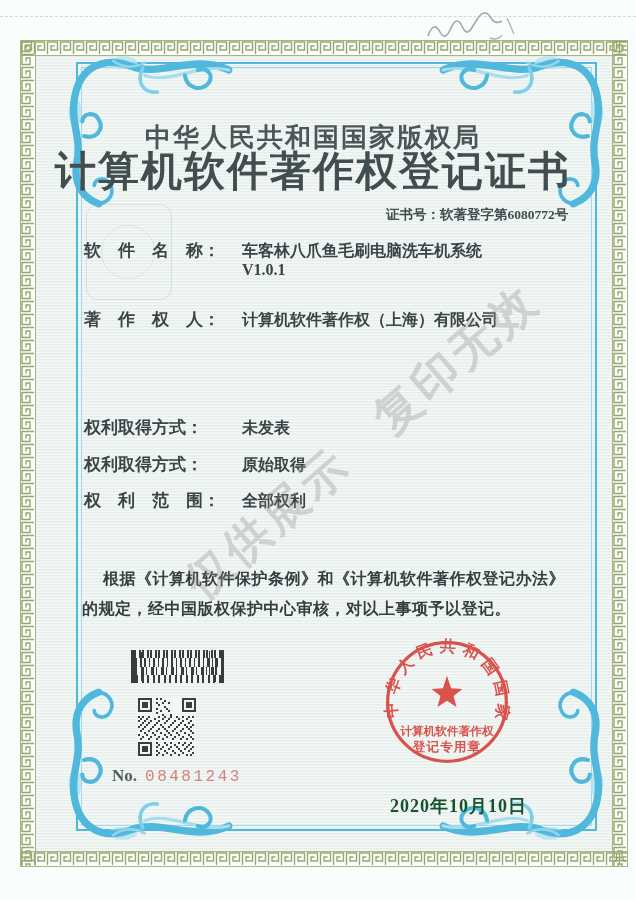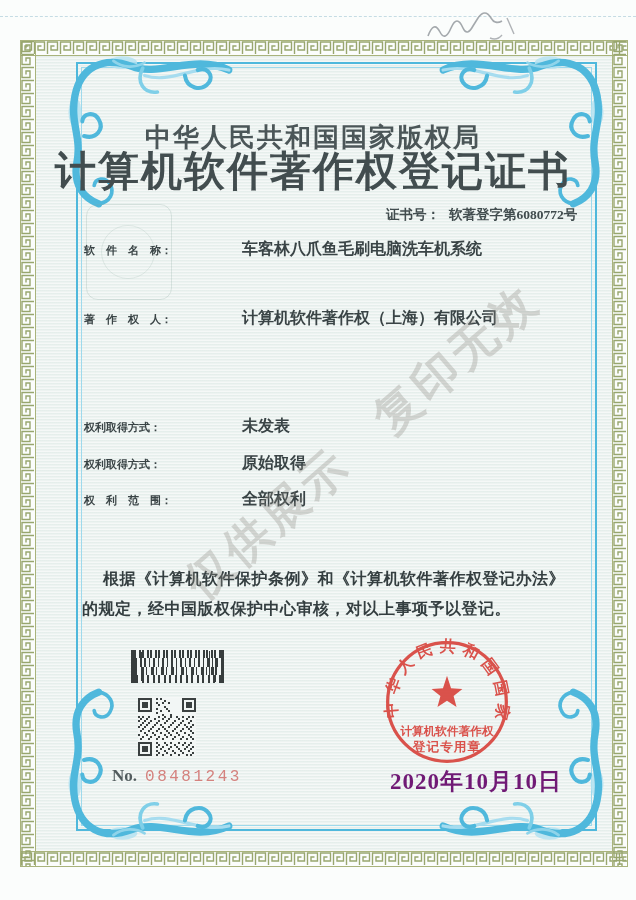--- a/index.html
+++ b/index.html
@@ -30,24 +30,24 @@
     position:absolute;left:0;right:10px;top:120px;text-align:center;
     font-size:26px;font-weight:600;letter-spacing:2px;color:#4b5658;
   }
   .cert-title{
     position:absolute;left:0;right:10px;top:144px;text-align:center;
     font-size:41px;font-weight:700;letter-spacing:2px;color:#424d4f;
   }
   .cert-no{
     position:absolute;left:386px;top:206px;font-size:13.5px;font-weight:600;color:#414c4e;white-space:nowrap;
   }
-  .cert-no .v{margin-left:9px;}
+  .cert-no .v{}
 
   .frow{position:absolute;left:84px;white-space:nowrap;color:var(--ink,#3a4446);}
-  .flabel{display:inline-block;width:126px;font-size:11px;font-weight:700;}
+  .flabel{display:inline-block;width:126px;font-size:17px;font-weight:700;}
   .fvalue{font-size:16px;font-weight:600;margin-left:32px;}
   .frow-cont{padding-left:126px;}
 
   .statement{
     position:absolute;left:82px;top:564px;width:484px;
     font-size:16px;font-weight:600;line-height:1.9;letter-spacing:.5px;
     text-indent:21px;color:#343e40;
   }
 
   .bc{position:absolute;left:131px;top:650px;width:93px;height:33px;background:#f2f6f5;}
@@ -59,21 +59,21 @@
   .bc::before{left:0;width:5px;box-shadow:8px 0 0 -2px #373d3d;}
   .bc::after{right:0;width:3px;box-shadow:-7px 0 0 -1px #373d3d,-13px 0 0 -1px #373d3d;}
 
   .qr{position:absolute;left:138px;top:698px;width:58px;height:58px;color:#3a4040;}
 
   .serial{position:absolute;left:112px;top:766px;font-size:17px;white-space:nowrap;}
   .serial .no{color:#525c5e;font-weight:600;margin-top:20px;}
   .serial .num{color:var(--serial_red,#d4827e);letter-spacing:2.5px;margin-left:8px;font-family:"Liberation Mono","DejaVu Sans Mono",monospace;font-size:16px;}
 
   .seal{position:absolute;left:376px;top:631px;width:142px;height:142px;color:var(--seal_red,#d8453e);opacity:.92;}
-  .issue-date{position:absolute;left:390px;top:766px;font-size:23px;font-weight:700;letter-spacing:1px;color:#701a75;white-space:nowrap;}
+  .issue-date{position:absolute;left:390px;top:794px;font-size:18px;font-weight:700;letter-spacing:1px;color:#14532d;white-space:nowrap;}
 
   .watermark{
     position:absolute;left:172px;top:566px;font-size:46px;font-weight:600;letter-spacing:4px;
     color:rgba(143,141,133,.32);white-space:nowrap;transform:rotate(-41deg);transform-origin:0 0;
     pointer-events:none;
   }
   .emboss{
     position:absolute;left:86px;top:204px;width:84px;height:94px;border-radius:12px;
     border:1px solid rgba(140,168,158,.25);
   }
@@ -166,20 +166,23 @@
   <div class="emboss"></div>
 
   <div class="authority">中华人民共和国国家版权局</div>
   <div class="cert-title">计算机软件著作权登记证书</div>
   <div class="cert-no">
     <span>证书号：</span><span class="v">软著登字第6080772号</span>
   </div>
 
   <div class="frow" style="top:239px">
     <span class="flabel">软　件　名　称：</span><span class="fvalue">车客林八爪鱼毛刷电脑洗车机系统</span>
+  </div>
+  <div class="frow frow-cont" style="top:261px">
+    <span class="fvalue">V1.0.1</span>
   </div>
   <div class="frow" style="top:308px">
     <span class="flabel">著　作　权　人：</span><span class="fvalue">计算机软件著作权（上海）有限公司</span>
   </div>
   <div class="frow" style="top:416px">
     <span class="flabel">权利取得方式：</span><span class="fvalue">未发表</span>
   </div>
   <div class="frow" style="top:453px">
     <span class="flabel">权利取得方式：</span><span class="fvalue">原始取得</span>
   </div>

